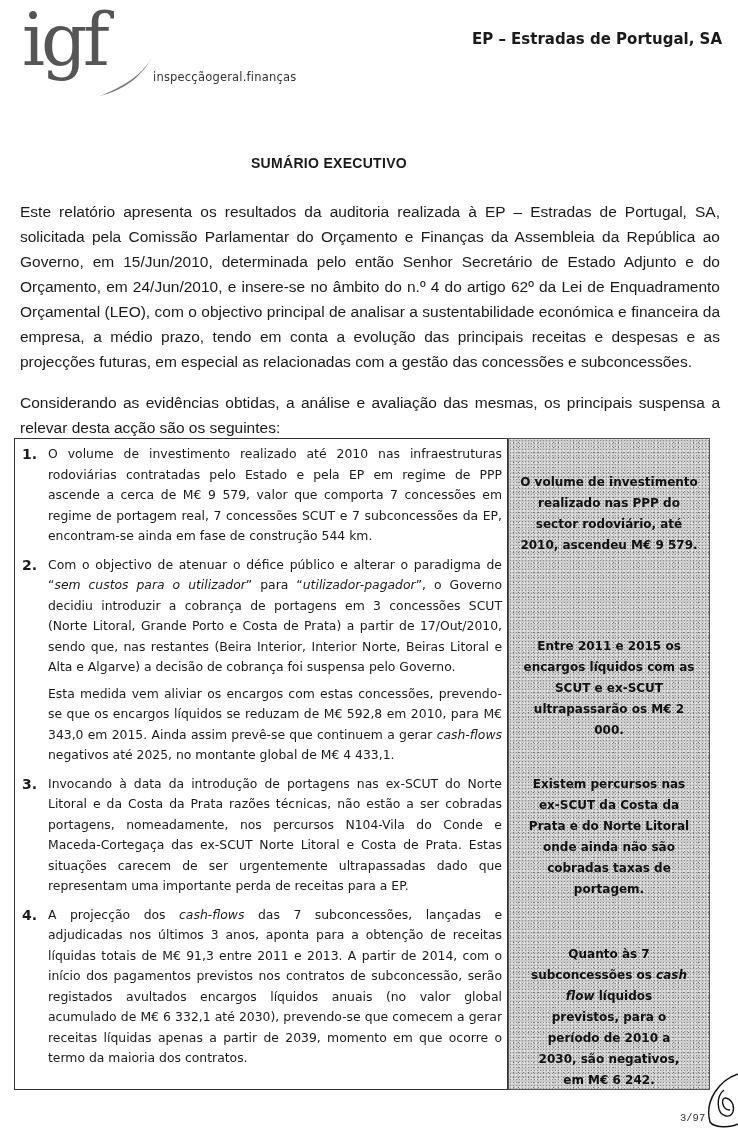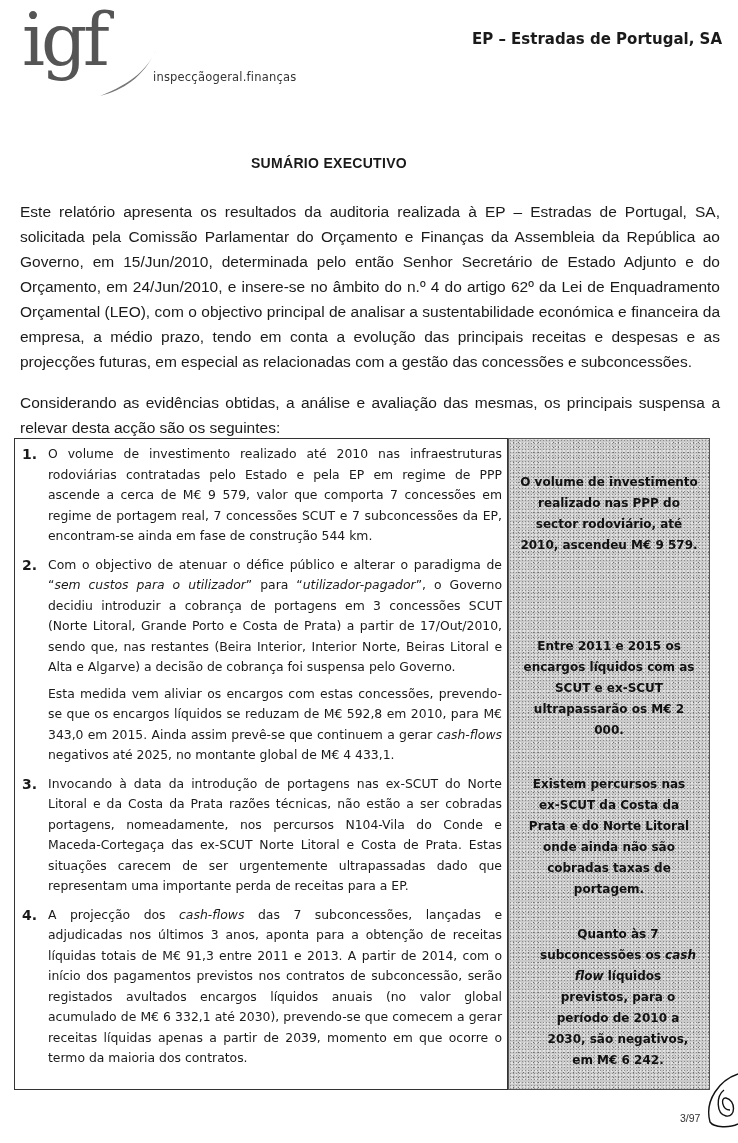--- a/index.html
+++ b/index.html
@@ -54,21 +54,21 @@
   .item { position: relative; padding-left: 26px; margin-bottom: 8px; }
   .item .num { position: absolute; left: 0; top: 0; font-weight: bold; font-size: 14px; }
   .item p { margin: 0 0 6px 0; }
   .callouts { position: absolute; left: 508px; top: 438px; width: 202px; }
   .callout {
     position: absolute; left: 0; width: 202px; text-align: center;
     font-family: "DejaVu Sans", sans-serif; font-weight: bold; font-size: 12px; line-height: 21px; color: #111;
   }
   .callout span { background: transparent; }
   .page-num {
-    position: absolute; left: 680px; top: 1112px; font-family: Liberation Sans, sans-serif; font-size: 10.5px; color: #333;
+    position: absolute; left: 680px; top: 1112px; font-family: Liberation Mono, monospace; font-size: 10.5px; color: #333;
   }
   .hand-mark { position: absolute; left: 700px; top: 1070px; width: 40px; height: 60px; }
   b { font-weight: normal; }
   i { }
 </style>
 </head>
 <body>
 
 <div class="logo">
   <div class="logo-igf">igf</div>
@@ -112,20 +112,20 @@
   <div class="item">
     <span class="num">4.</span>
     <p><span>A projecção dos </span><i>cash-flows</i><span> das </span><b>7 subconcessões, lançadas e adjudicadas nos últimos 3 anos</b><span>, aponta para a obtenção de receitas líquidas totais de M€ 91,3 entre 2011 e 2013. A partir de 2014, com o início dos pagamentos previstos nos contratos de subconcessão, serão registados avultados </span><b>encargos líquidos</b><span> anuais (</span><b>no valor global acumulado de M€ 6 332,1 até 2030</b><span>), prevendo-se que comecem a gerar receitas líquidas apenas a partir de 2039, momento em que ocorre o termo da maioria dos contratos.</span></p>
   </div>
 </div>
 
 <div class="callouts">
   <div class="callout" style="top:34px; padding:0 12px; box-sizing:border-box;">O volume de investimento realizado nas PPP do sector rodoviário, até 2010, ascendeu M€ 9 579.</div>
   <div class="callout" style="top:198px; padding:0 14px; box-sizing:border-box;">Entre 2011 e 2015 os encargos líquidos com as SCUT e ex-SCUT ultrapassarão os M€ 2 000.</div>
   <div class="callout" style="top:336px; padding:0 20px; box-sizing:border-box;">Existem percursos nas ex-SCUT da Costa da Prata e do Norte Litoral onde ainda não são cobradas taxas de portagem.</div>
-  <div class="callout" style="top:486px; padding:0 23px; box-sizing:border-box;margin-left:9px;"><span>Quanto às 7 subconcessões os </span><i>cash flow</i><span> líquidos previstos, para o período de 2010 a 2030, são negativos, em M€ 6 242.</span></div>
+  <div class="callout" style="top:506px; padding:0 23px; box-sizing:border-box;"><span>Quanto às 7 subconcessões os </span><i>cash flow</i><span> líquidos previstos, para o período de 2010 a 2030, são negativos, em M€ 6 242.</span></div>
 </div>
 
 <div class="page-num">3/97</div>
 <svg class="hand-mark" viewBox="0 0 40 60">
   <path d="M38 4 C20 10, 4 30, 10 52 C14 58, 30 58, 38 54" fill="none" stroke="#111" stroke-width="1.4"></path>
   <path d="M24 20 C16 26, 16 44, 26 46 C36 48, 36 30, 26 28 C20 27, 22 40, 30 40" fill="none" stroke="#111" stroke-width="1.4"></path>
 </svg>
 
 </body></html>

